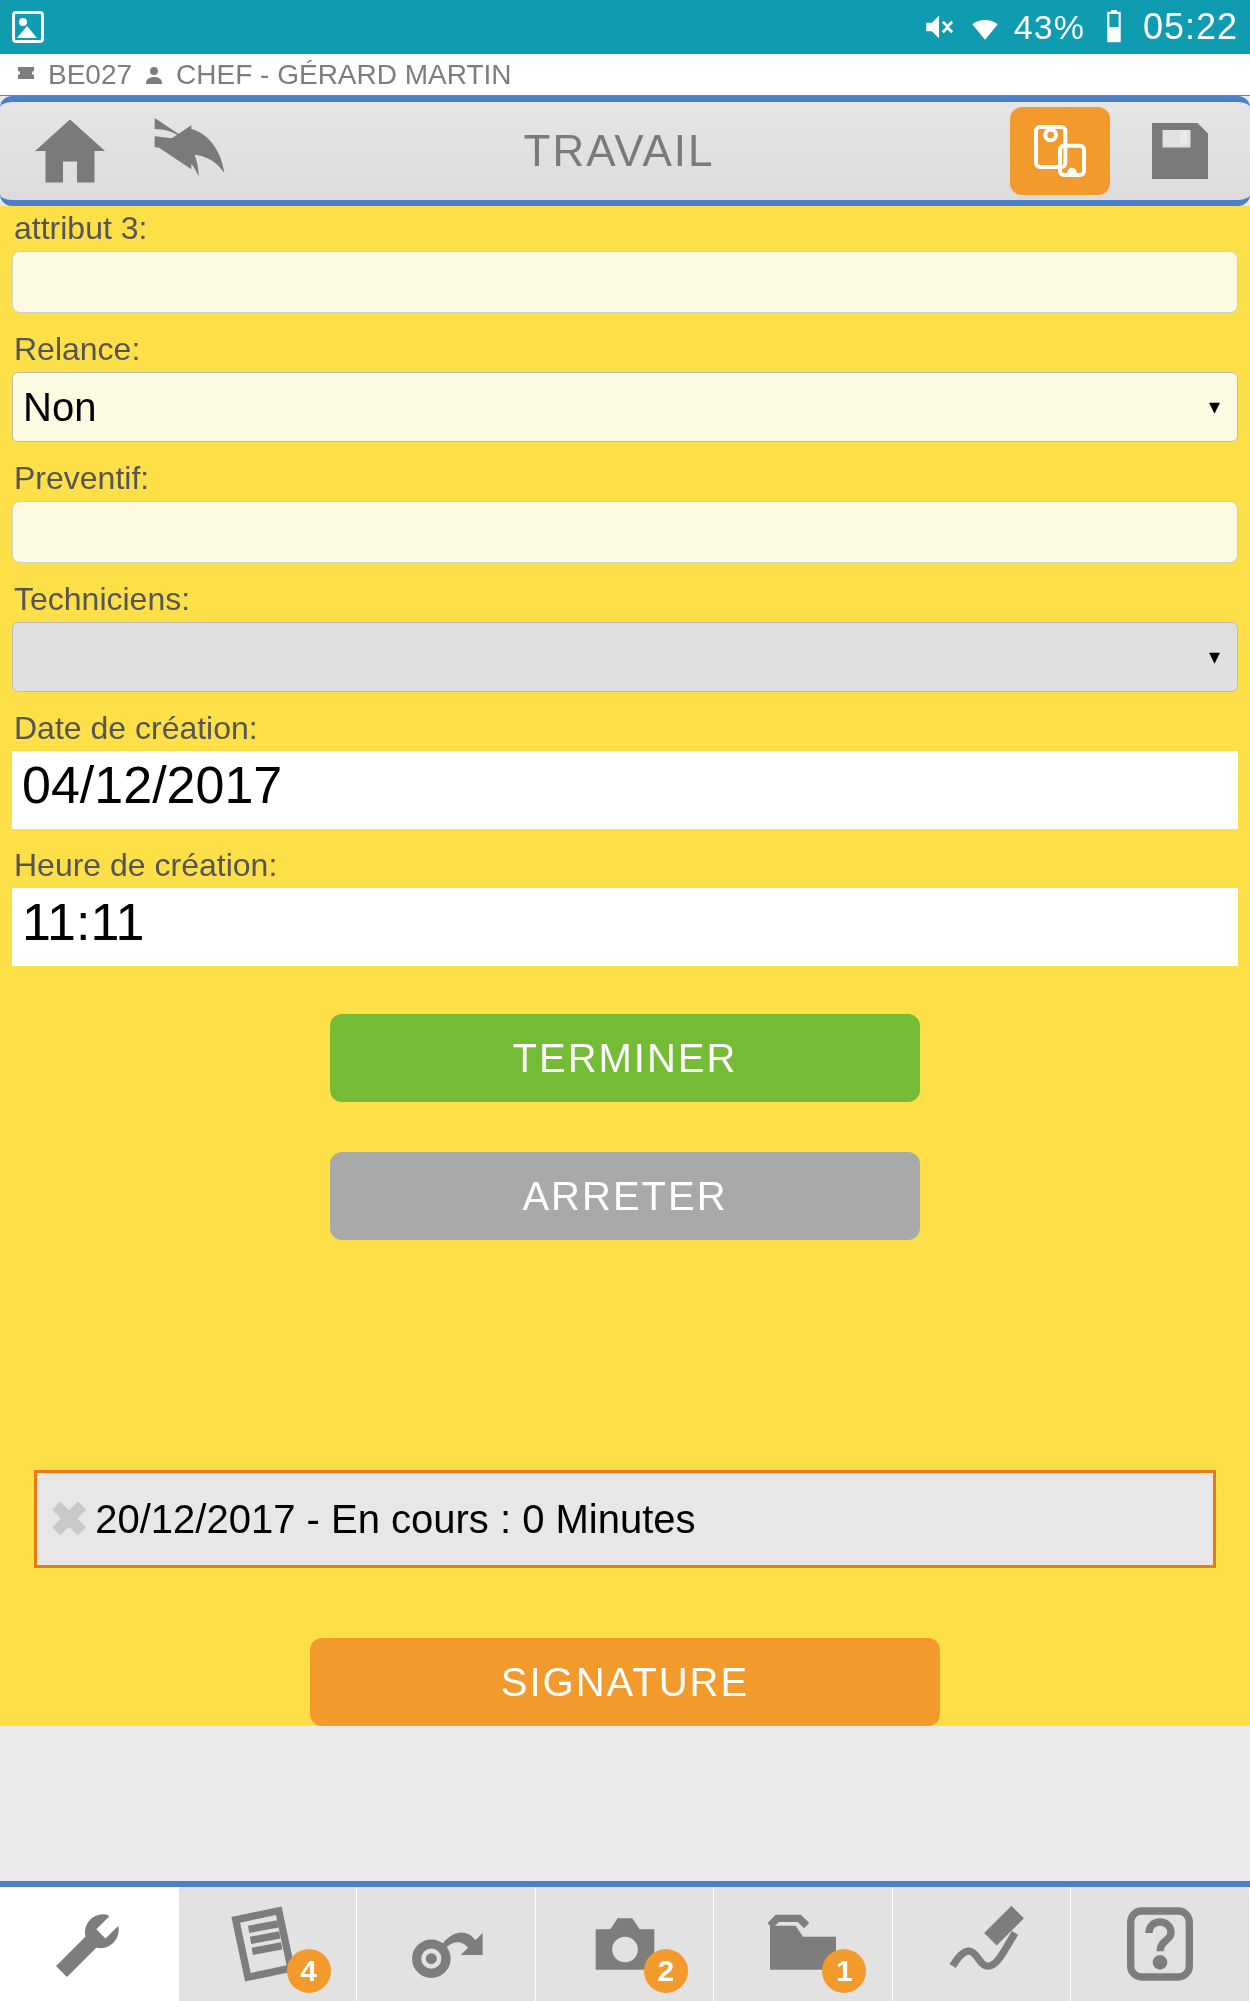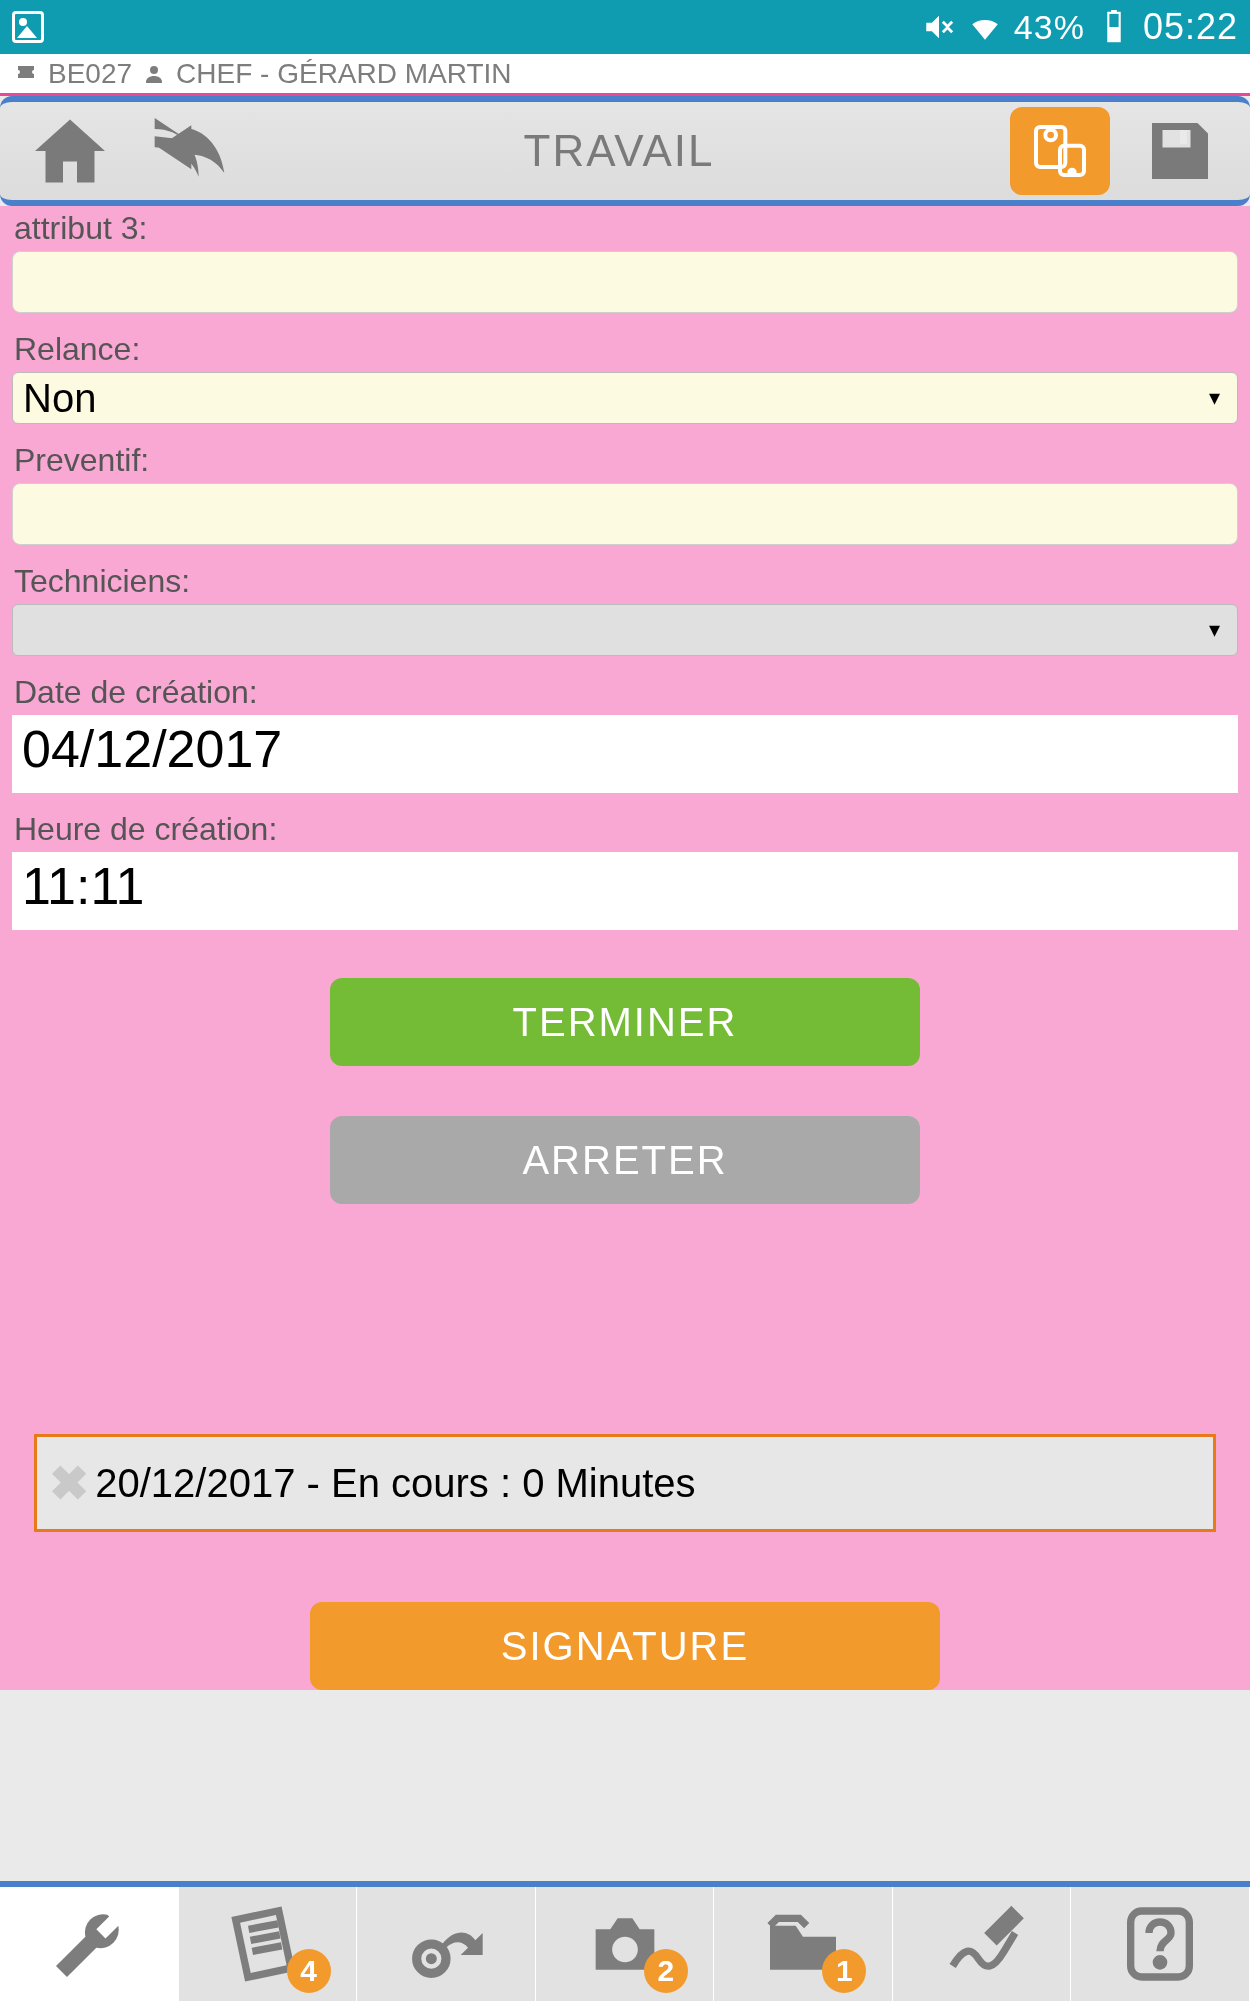--- a/index.html
+++ b/index.html
@@ -9,35 +9,35 @@
   .status-bar { height: 54px; background: #0f9bb0; display: flex; align-items: center; justify-content: space-between; padding: 0 12px; color: #fff; }
   .status-left { display: flex; align-items: center; }
   .picture-icon { width: 32px; height: 32px; border: 3px solid #fff; border-radius: 4px; position: relative; }
   .picture-icon::before { content:""; position:absolute; width:8px; height:8px; background:#fff; border-radius:50%; left:4px; top:4px; }
   .picture-icon::after { content:""; position:absolute; left:2px; bottom:2px; width:0; height:0; border-left:10px solid transparent; border-right:10px solid transparent; border-bottom:12px solid #fff; }
   .status-right { display: flex; align-items: center; gap: 12px; font-size: 34px; letter-spacing: 1px; }
   .status-right .pct { font-size: 34px; }
   .status-right .time { font-size: 36px; }
 
   
-  .user-line { height: 42px; background: #fff; display:flex; align-items:center; padding: 0 14px; color:#7d7d7d; font-size:28px; gap:10px; border-bottom:3px solid #ec4899; }
+  .user-line { height: 42px; background: #fff; display:flex; align-items:center; padding: 0 14px; color:#7d7d7d; font-size:28px; gap:10px; border-bottom:1px solid #ec4899; }
 
   
   .top-bar { height: 110px; background: linear-gradient(#e5e5e5,#dcdcdc); border-top:6px solid #4a7fc9; border-bottom:6px solid #4a7fc9; display:flex; align-items:center; padding:0 28px; gap:28px;border-radius:12px; }
   .top-bar .title { flex:1; text-align:center; font-size:44px; color:#7a7a7a; letter-spacing:2px; }
   .icon-btn-top { color:#7a7a7a; display:flex; align-items:center; justify-content:center; }
   .orange-btn-top { width:100px; height:88px; background:#f39a2d; border-radius:12px; display:flex; align-items:center; justify-content:center; }
   .orange-btn-top svg { width:64px; height:64px; }
 
   
-  .form-area { padding: 4px 12px 0 12px; background:#f9a8d4; }
+  .form-area { padding: 4px 12px 0 12px; background:#fde047; }
   .form-row { margin-bottom: 18px; }
   .form-label { font-size:32px; color:#555; margin-bottom:4px; display:block; padding-left:2px; }
   .form-input-yellow { width:100%; height:62px; background:#fcfbe1; border:1px solid #cfcfcf; border-radius:8px; font-size:34px; padding:0 14px; }
-  .form-select { width:100%; height:52px; background:#fcfbe1; border:1px solid #bbb; border-radius:6px; font-size:40px; padding:0 10px; appearance:none; -webkit-appearance:none; position:relative; }
+  .form-select { width:100%; height:70px; background:#fcfbe1; border:1px solid #bbb; border-radius:6px; font-size:40px; padding:0 10px; appearance:none; -webkit-appearance:none; position:relative; }
   .select-wrap { position:relative; }
   .select-wrap::after { content:"▾"; position:absolute; right:18px; top:50%; transform:translateY(-50%); font-size:22px; color:#000; pointer-events:none; }
   .form-select.grey { background:#e0e0e0; }
   .static-value { width:100%; background:#fff; font-size:52px; color:#000; padding:4px 10px 14px 10px; }
 
   
   .btn-zone { padding: 40px 0 30px 0; display:flex; flex-direction:column; align-items:center; gap:50px; }
   .big-btn { width:590px; height:88px; border:none; border-radius:12px; font-size:40px; color:#fff; letter-spacing:2px; }
   .big-btn.green { background:#74bb36; }
   .big-btn.grey { background:#a9a9a9; }

